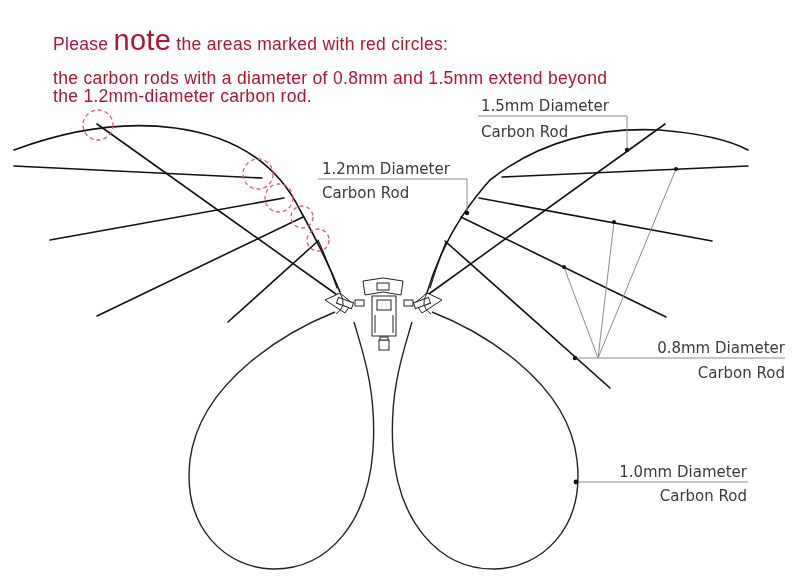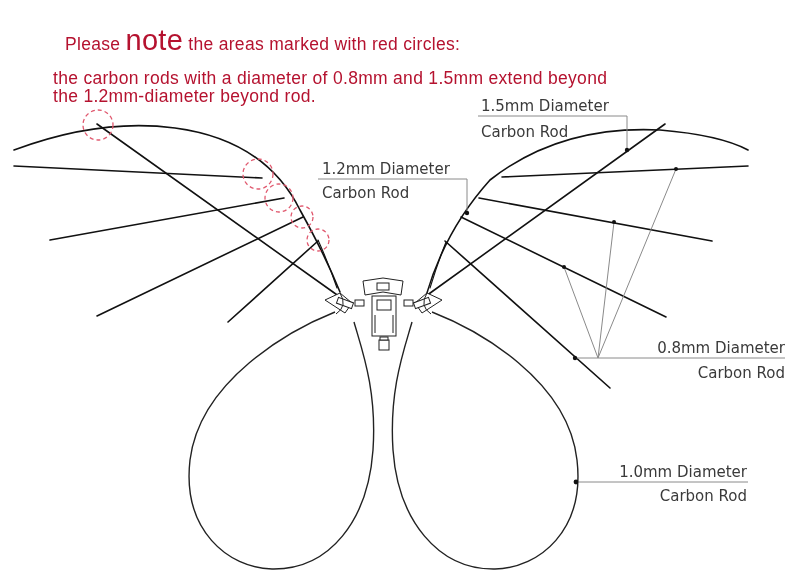--- a/index.html
+++ b/index.html
@@ -1,30 +1,30 @@
 <!DOCTYPE html>
 <html><head>
 <meta charset="utf-8">
 <style>
   html, body { margin: 0; padding: 0; background: #ffffff; }
   body { width: 800px; height: 586px; position: relative; overflow: hidden; font-family: "Liberation Sans", sans-serif; }
   .notice { position: absolute; left: 53px; color: #b5122f; font-family: "Liberation Sans", sans-serif; font-size: 17.5px; letter-spacing: 0.3px; white-space: nowrap; }
   .notice .big { font-size: 29px; line-height: 1; }
-  #n1 { top: 26px; margin-left: 12px; }
+  #n1 { top: 26px; }
   #n2 { top: 68px; }
   #n3 { top: 86px; }
   svg.drawing { position: absolute; left: 0; top: 0; }
   .lbl { font-family: "DejaVu Sans", sans-serif; font-size: 15px; fill: #3a3a3a; transform-box: fill-box; transform-origin: left center; }
 </style>
 </head>
 <body>
 
 <div class="notice" id="n1"><span>Please </span><span class="big">note</span><span> the areas marked with red circles:</span></div>
 <div class="notice" id="n2">the carbon rods with a diameter of 0.8mm and 1.5mm extend beyond</div>
-<div class="notice" id="n3">the 1.2mm-diameter beyond rod.</div>
+<div class="notice" id="n3">the 1.2mm-diameter carbon rod.</div>
 
 <svg class="drawing" width="800" height="586" viewBox="0 0 800 586">
 
   <g fill="none" stroke="#111" stroke-width="1.6" stroke-linecap="round">
 
     <path d="M14,150 Q100,118 175,128 Q265,140 300,210 Q325,255 340,292"></path>
 
     <path d="M318,240 Q328,262 337,288" stroke-width="1.1"></path>
 
     <line x1="97" y1="124" x2="340" y2="297"></line>

